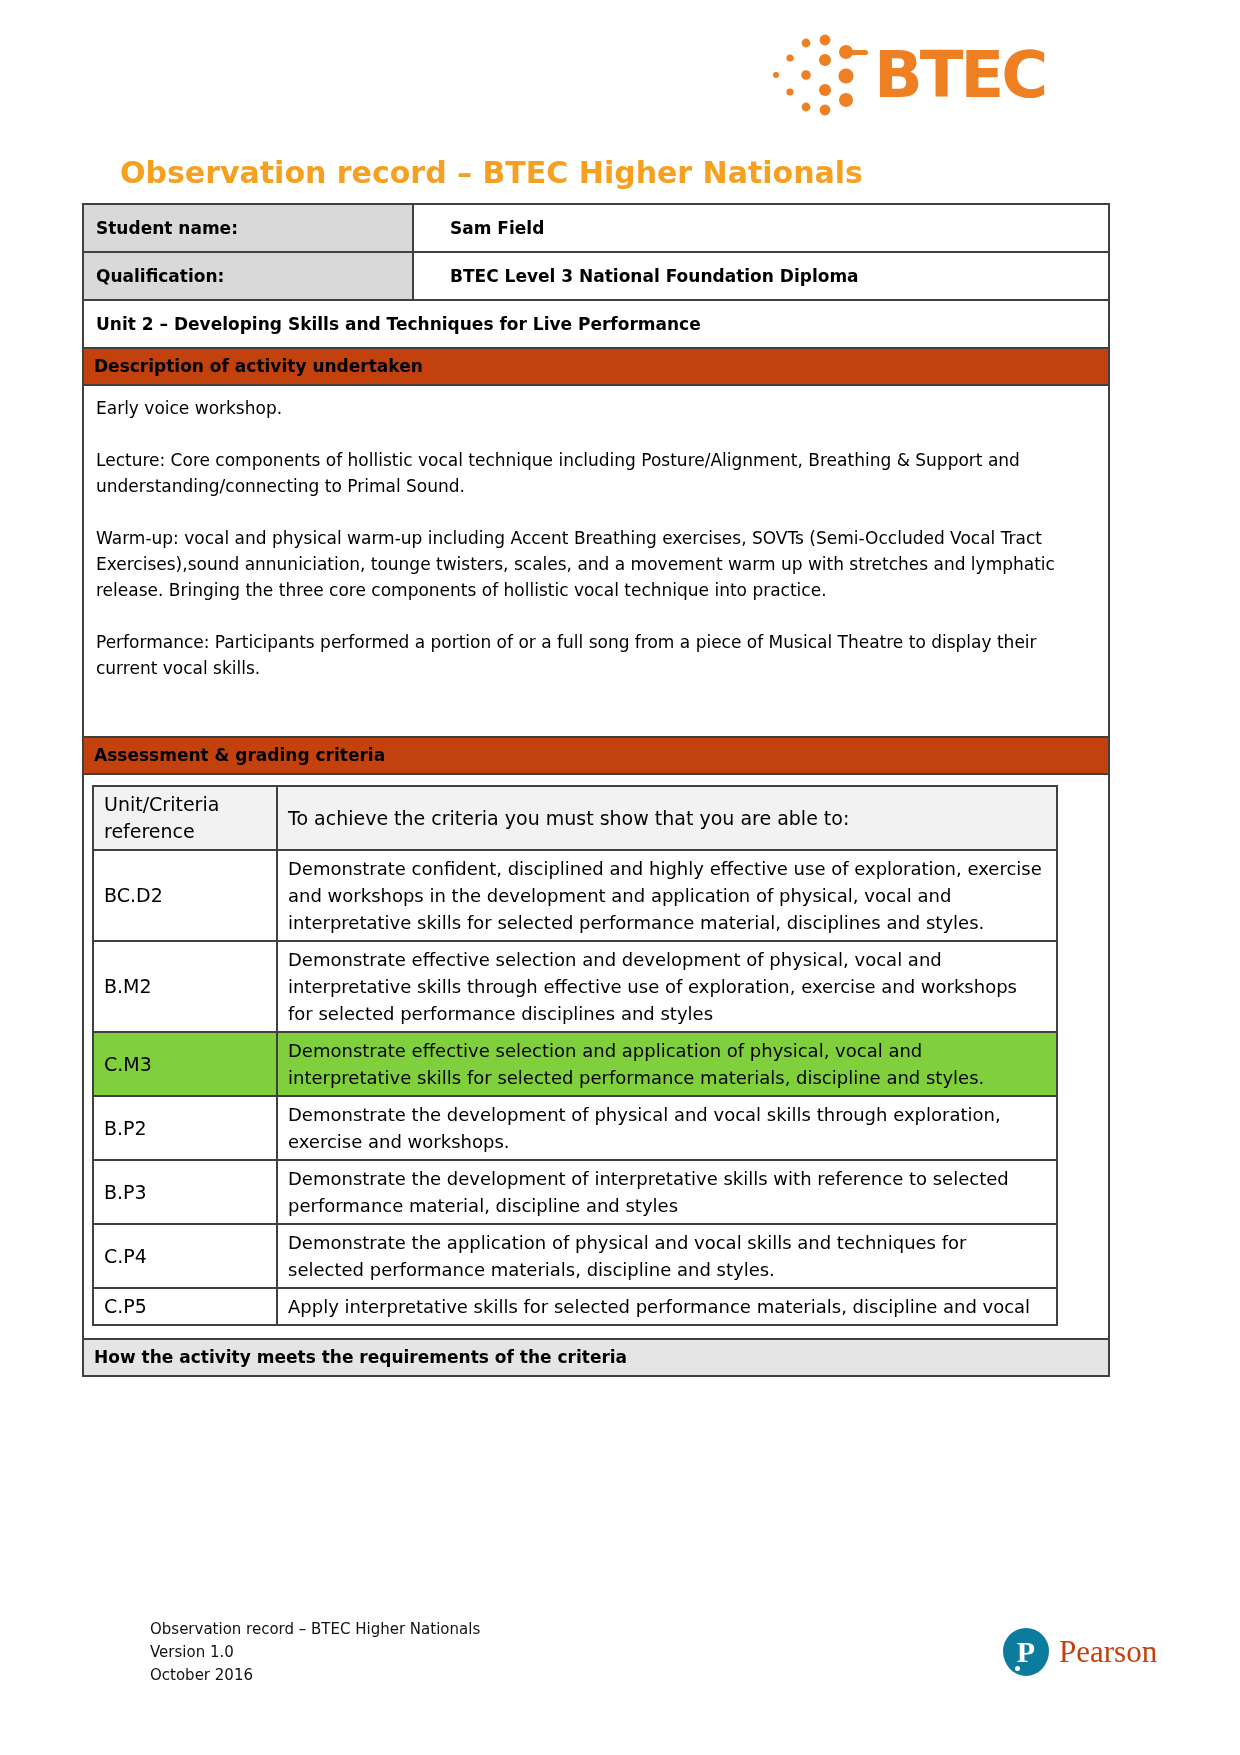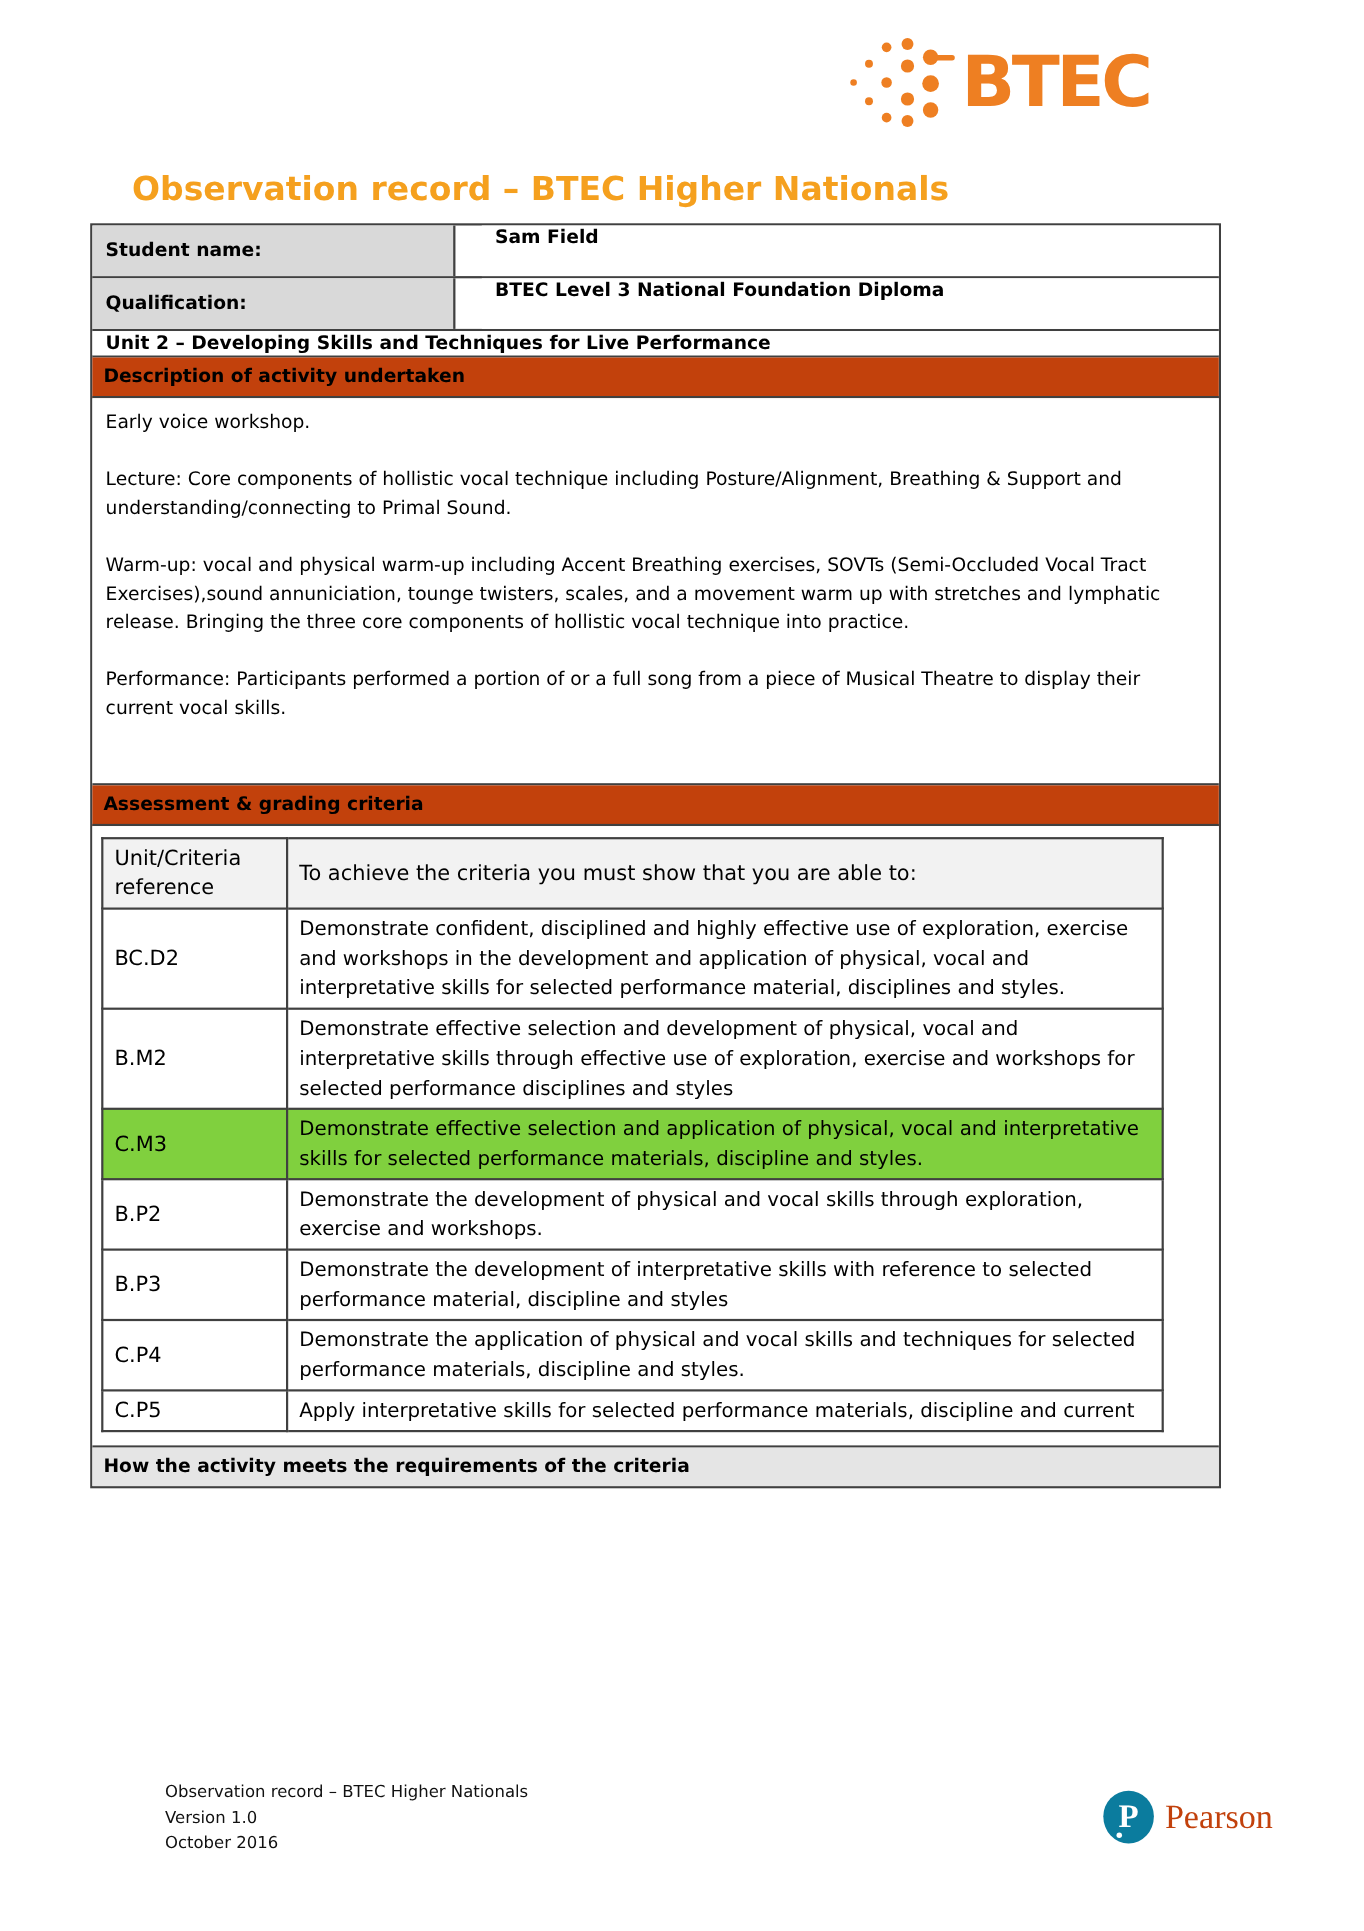--- a/index.html
+++ b/index.html
@@ -37,21 +37,21 @@
     position:absolute; left:82px; top:203px; width:1028px;
     border:2px solid #404040;
     font-size:17px;
   }
   .info-row { display:flex; border-bottom:2px solid #404040;gap:24px; }
   .info-label {
     width:330px; background:#d9d9d9;
     border-right:2px solid #404040;
     font-weight:bold; padding:13px 12px 13px 12px;
   }
-  .info-value { flex:1; font-weight:bold; padding:1px 12px; background:#fff; }
+  .info-value { flex:1; font-weight:bold; padding:13px 12px; background:#fff; }
 
   .section-bar {
     background:#c2410c; font-weight:bold;
     padding:7px 10px 8px 10px;
     border-bottom:2px solid #404040;
   }
 
   .desc-body {
     background:#fff; min-height:352px;
     padding:9px 12px; line-height:26px;
@@ -66,21 +66,21 @@
     width:100%;
     border-collapse:collapse;
     font-size:18px; line-height:27px;
   }
   .criteria-table td {
     border:2px solid #404040;
     padding:4px 10px;
     vertical-align:middle;
     background:#fff;
   }
-  .criteria-table td.ref { width:168px; font-size:19px; }
+  .criteria-table td.ref { width:184px; font-size:19px; }
   .criteria-table tr.head td { font-size:19px; background:#f2f2f2; }
   .criteria-table tr.highlight td { background:#80d03e; }
 
   .how-bar {
     background:#e5e5e5; font-weight:bold;
     padding:7px 10px 8px 10px;
   }
 
   
   .footer-text {
@@ -186,21 +186,21 @@
           <tr>
             <td class="ref">B.P3</td>
             <td>Demonstrate the development of interpretative skills with reference to selected performance material, discipline and styles</td>
           </tr>
           <tr>
             <td class="ref">C.P4</td>
             <td>Demonstrate the application of physical and vocal skills and techniques for selected performance materials, discipline and styles.</td>
           </tr>
           <tr>
             <td class="ref">C.P5</td>
-            <td>Apply interpretative skills for selected performance materials, discipline and current</td>
+            <td>Apply interpretative skills for selected performance materials, discipline and vocal</td>
           </tr>
         </tbody>
       </table>
     </div>
 
     <div class="how-bar">How the activity meets the requirements of the criteria</div>
   </div>
 
   <div class="footer-text">
     <div>Observation record – BTEC Higher Nationals</div>

